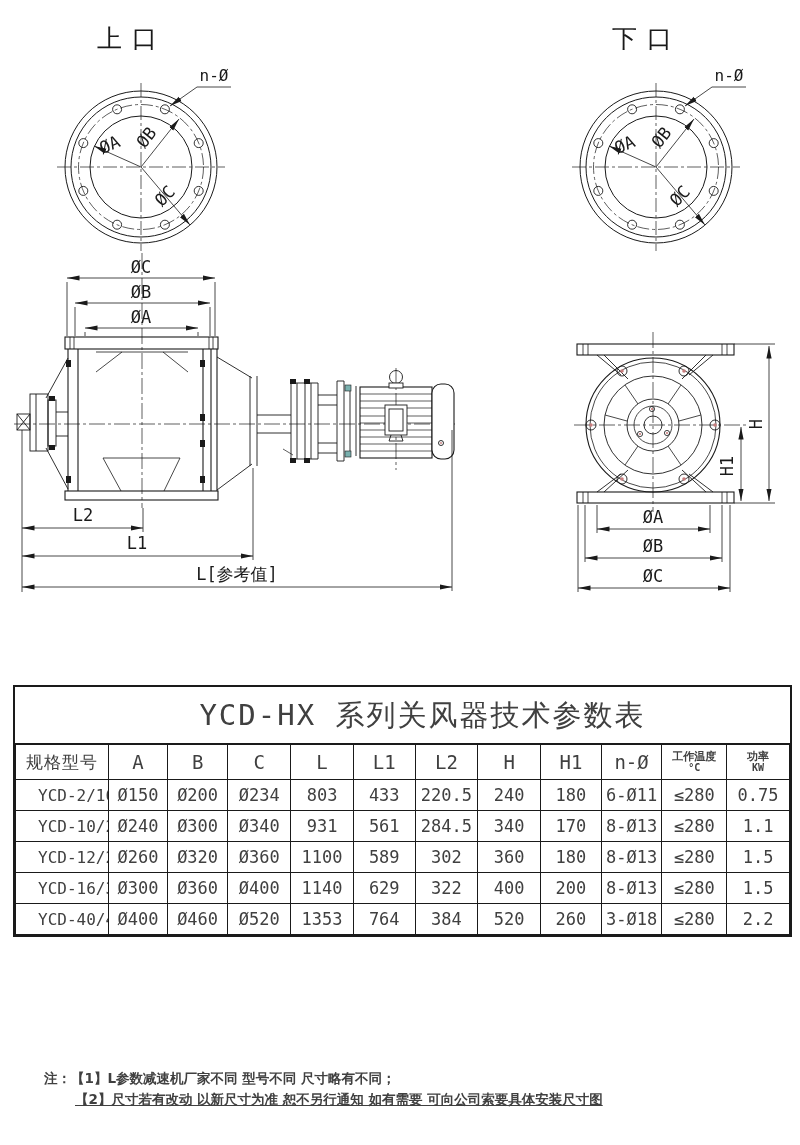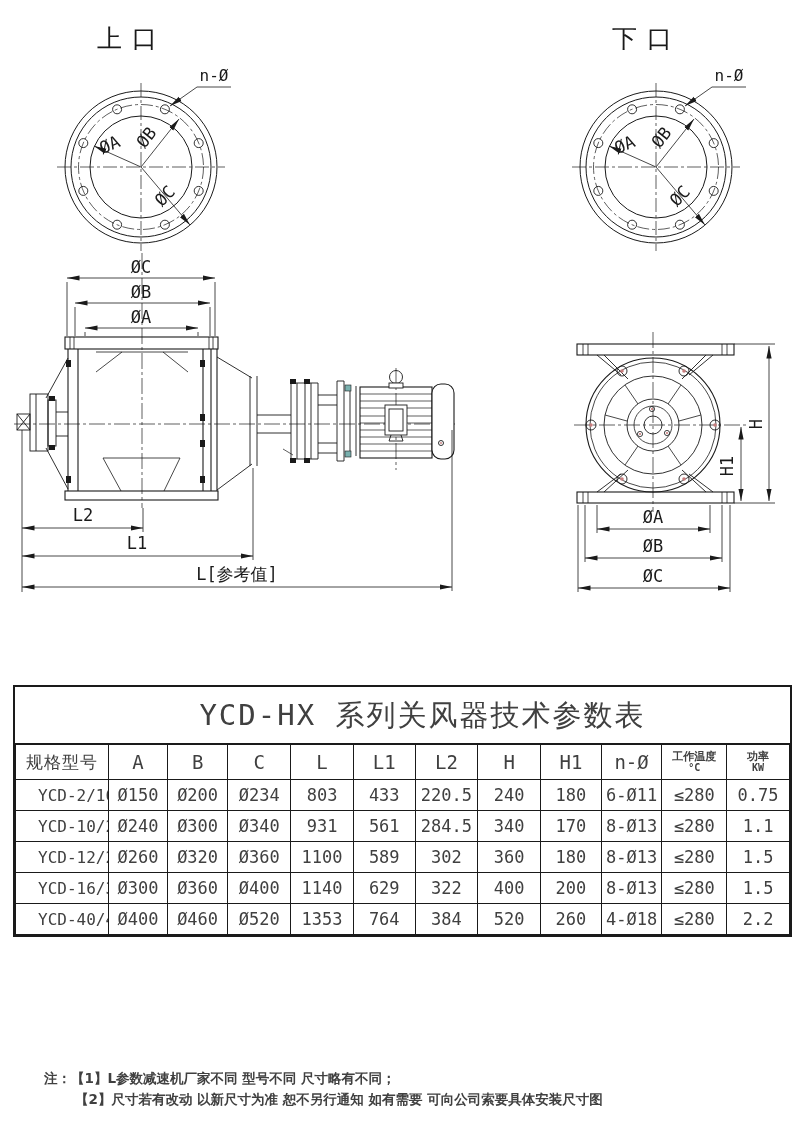--- a/index.html
+++ b/index.html
@@ -20,21 +20,21 @@
   table.spec thead th{height:34px;font-size:19px;}
   table.spec thead th.modelh{font-size:17px;letter-spacing:1px;}
   table.spec thead th .two{line-height:1.05;font-size:11px;font-weight:bold;}
   table.spec thead th .two .sub{font-size:10px;font-weight:bold;display:block;}
   table.spec td{height:30px;font-size:17px;}
   table.spec td.model{text-align:left;padding-left:22px;font-size:16px;}
 
   
   .notes{position:absolute;left:44px;top:1068px;font-size:13.5px;font-weight:bold;line-height:21px;
          font-family:"DejaVu Sans","Liberation Sans",sans-serif;}
-  .note2{margin-left:31px;}
+  .note2{margin-left:31px;text-decoration:underline;}
 </style>
 </head>
 <body>
 
 <div class="page">
 
   <svg width="800" height="665" viewBox="0 0 800 665">
     <defs>
       <marker id="mE" markerUnits="userSpaceOnUse" markerWidth="14" markerHeight="8" refX="12.5" refY="4" orient="auto">
         <path d="M0,1.4 L12.5,4 L0,6.6 Z" fill="#1a1a1a"></path>
@@ -434,21 +434,21 @@
           <tr>
             <td class="model">YCD-40/400</td>
             <td>Ø400</td>
             <td>Ø460</td>
             <td>Ø520</td>
             <td>1353</td>
             <td>764</td>
             <td>384</td>
             <td>520</td>
             <td>260</td>
-            <td>4-Ø18</td>
+            <td>3-Ø18</td>
             <td>≤280</td>
             <td>2.2</td>
           </tr>
         </tbody>
     </table>
   </div>
 
   
   <div class="notes">
     <div><span>注：</span><span>【1】L参数减速机厂家不同  型号不同  尺寸略有不同；</span></div>

